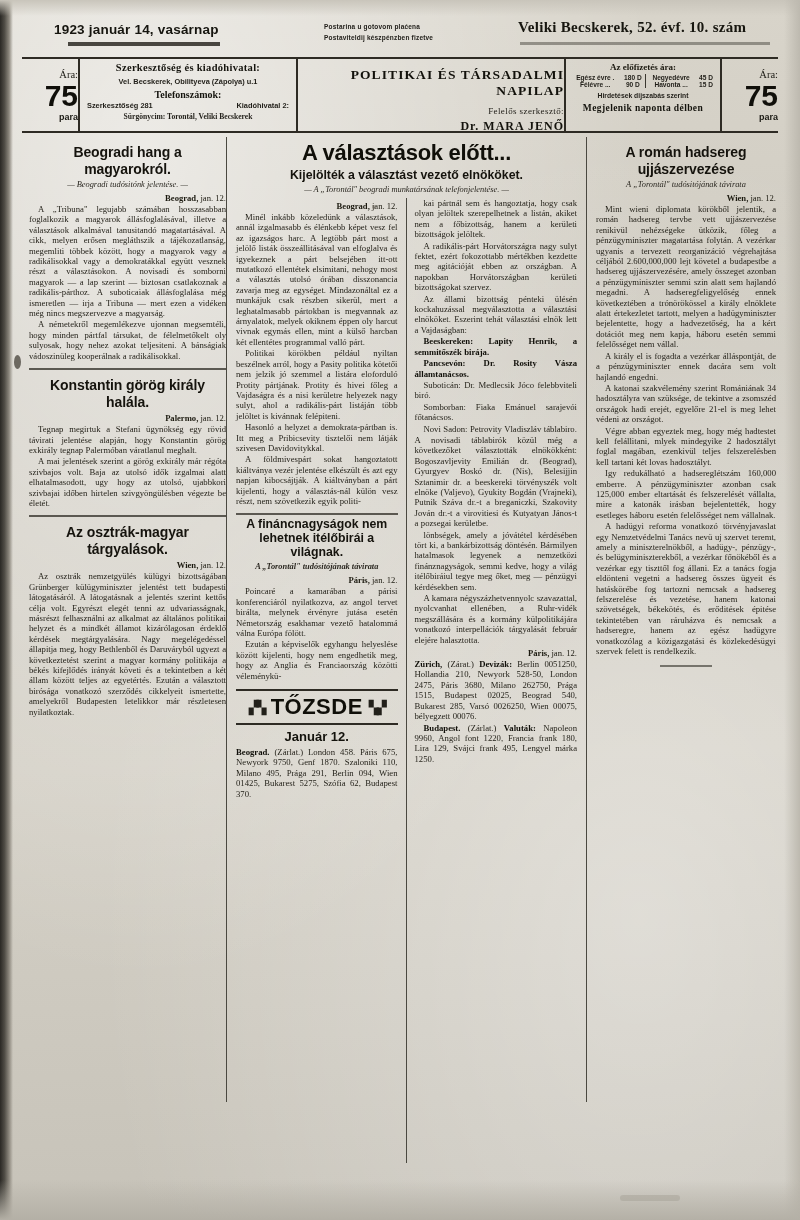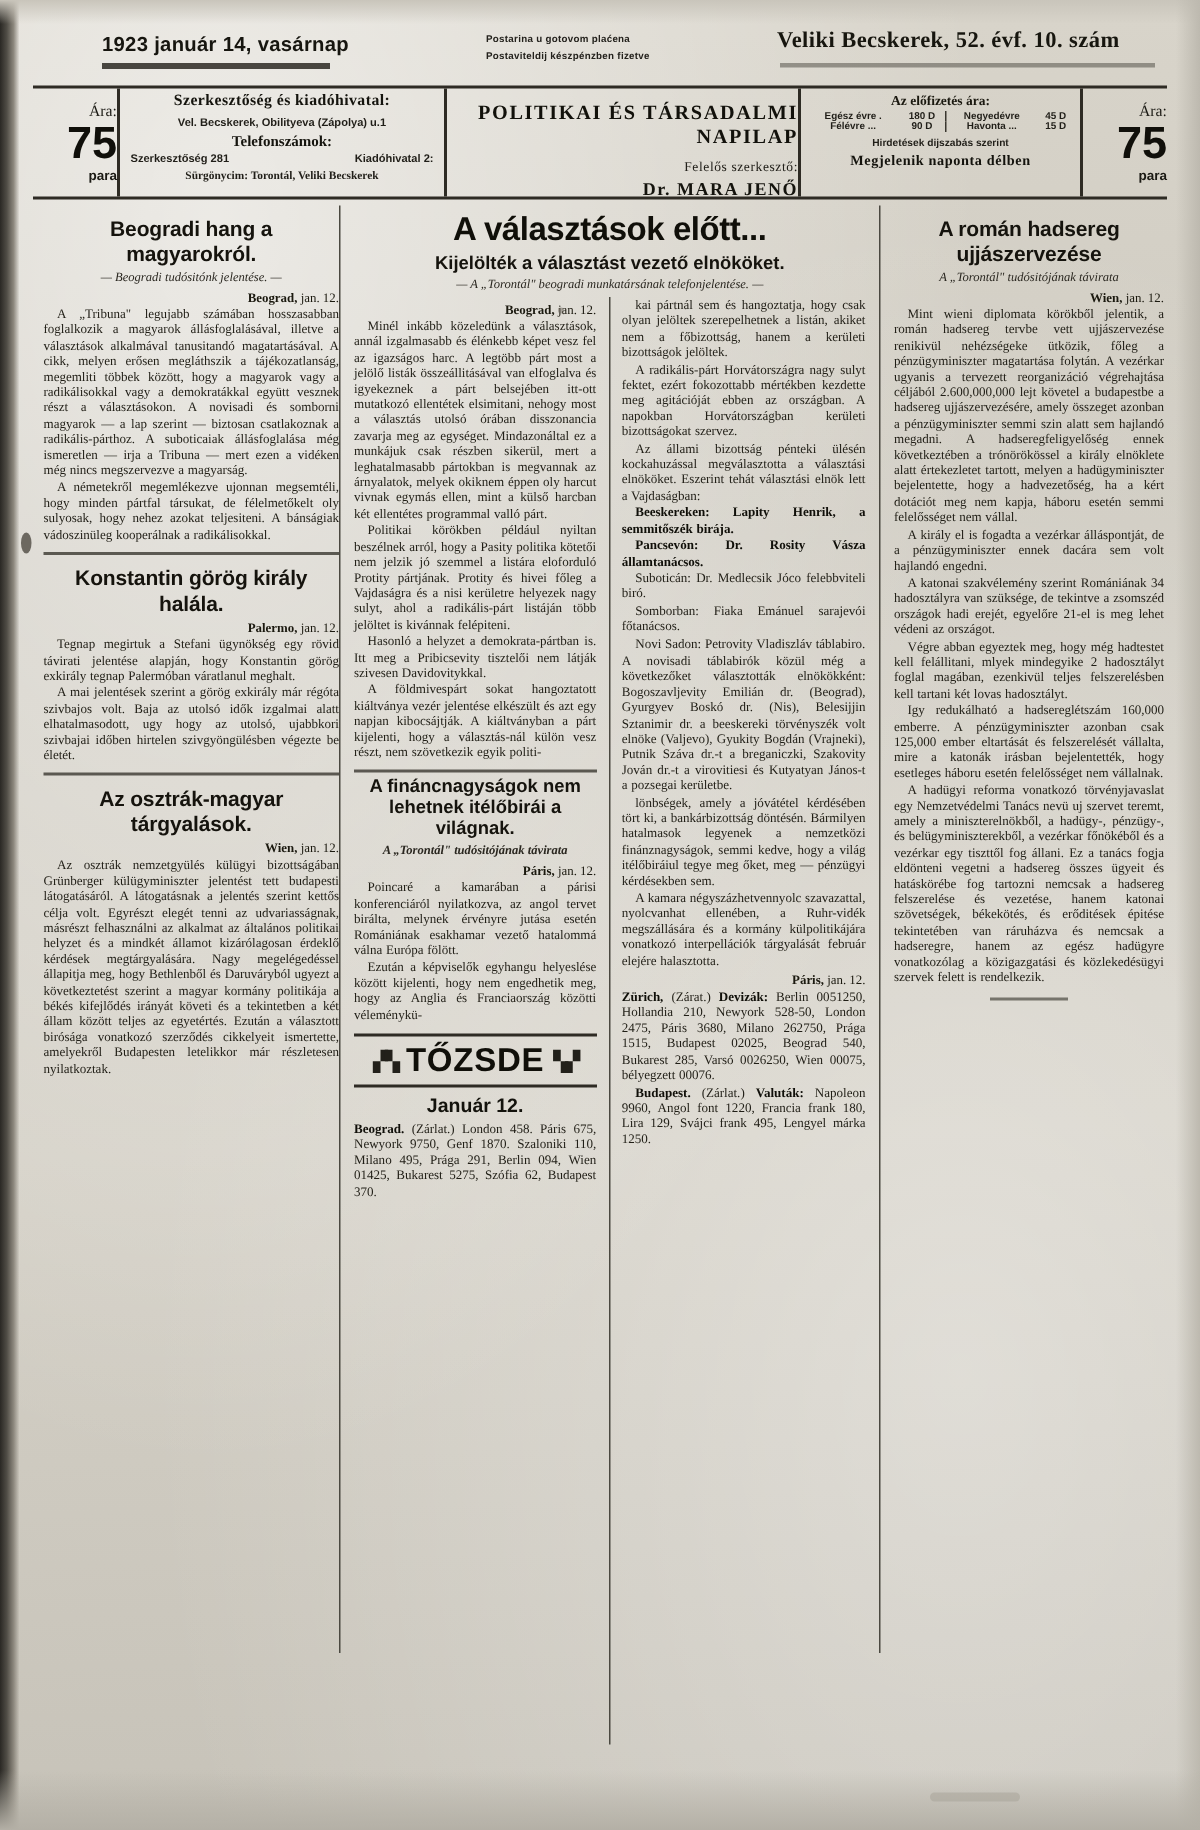--- a/index.html
+++ b/index.html
@@ -25,21 +25,21 @@
     background:linear-gradient(180deg,#c9c5bb 0%,rgba(201,197,187,0) 100%);}
   .edge-bottom{position:absolute;left:0;bottom:0;width:800px;height:40px;
     background:linear-gradient(0deg,#b4b0a6 0%,rgba(180,176,166,0) 100%);}
   .edge-right{position:absolute;right:0;top:0;width:16px;height:1220px;
     background:linear-gradient(270deg,#bdb9af 0%,rgba(189,185,175,0) 100%);}
 
   .sheet{position:absolute;left:22px;top:14px;width:756px;height:1192px;}
 
   
   .topline{position:relative;height:40px;}
-  .dateline{position:absolute;left:46px;top:8px;font-family:"Liberation Sans",sans-serif;
+  .dateline{position:absolute;left:32px;top:8px;font-family:"Liberation Sans",sans-serif;
     font-weight:bold;font-size:13.5px;color:#16150f;letter-spacing:.2px;}
   .dateline-rule{position:absolute;left:46px;top:28px;width:152px;height:4px;
     background:#2d2a24;opacity:.85;filter:blur(.4px);}
   .postage{position:absolute;left:302px;top:7px;font-family:"Liberation Sans",sans-serif;
     font-size:6.5px;font-weight:bold;color:#23211c;line-height:1.75;letter-spacing:.2px;}
   .issueline{position:absolute;left:496px;top:5px;font-family:"Liberation Serif",serif;
     font-weight:bold;font-size:15px;color:#17160f;letter-spacing:.3px;}
   .issue-rule{position:absolute;left:498px;top:28px;width:250px;height:3px;
     background:#57544c;opacity:.55;filter:blur(.5px);}
 
@@ -72,21 +72,21 @@
   .ed-cell .l1{font-family:"Liberation Serif",serif;font-weight:bold;font-size:10.5px;color:#15140e;letter-spacing:.3px;}
   .ed-cell .l2{font-family:"Liberation Sans",sans-serif;font-weight:bold;font-size:7.4px;color:#201e18;margin-top:4px;}
   .ed-cell .l3{font-family:"Liberation Serif",serif;font-weight:bold;font-size:10px;color:#15140e;margin-top:3px;}
   .ed-cell .l4{font-family:"Liberation Sans",sans-serif;font-weight:bold;font-size:7.4px;color:#201e18;
     display:flex;justify-content:space-between;padding:1px 3px 0;}
   .ed-cell .l5{font-family:"Liberation Serif",serif;font-weight:bold;font-size:7.6px;color:#201e18;margin-top:2px;}
   .mid-cell{flex:1;border-right:2px solid #2e2b24;text-align:right;padding-top:8px;box-sizing:border-box;}
   .mid-cell .mt{font-family:"Liberation Serif",serif;font-weight:bold;font-size:13.5px;letter-spacing:1.1px;color:#12110b;}
   .mid-cell .ms{font-family:"Liberation Serif",serif;font-size:9px;color:#22201a;margin-top:7px;letter-spacing:.4px;}
   .mid-cell .mn{font-family:"Liberation Serif",serif;font-weight:bold;font-size:12px;color:#14130d;margin-top:3px;letter-spacing:1px;}
-  .sub-cell{width:188px;border-right:2px solid #2e2b24;text-align:center;padding:3px 4px 0;box-sizing:border-box;}
+  .sub-cell{width:156px;border-right:2px solid #2e2b24;text-align:center;padding:3px 4px 0;box-sizing:border-box;}
   .sub-cell .st{font-family:"Liberation Serif",serif;font-size:9px;font-weight:bold;color:#1a180f;}
   .sub-cell table{width:100%;border-collapse:collapse;margin-top:2px;}
   .sub-cell td{font-family:"Liberation Sans",sans-serif;font-weight:bold;font-size:6.6px;color:#201e18;
     padding:0 1px;white-space:nowrap;}
   .sub-cell td.sep{border-left:1px solid #3a372f;}
   .sub-cell .sr{font-family:"Liberation Sans",sans-serif;font-weight:bold;font-size:6.8px;color:#201e18;margin-top:4px;}
   .sub-cell .sb{font-family:"Liberation Serif",serif;font-weight:bold;font-size:9.5px;color:#14130d;margin-top:4px;letter-spacing:.4px;}
 
   
   .cols{position:relative;margin-top:4px;height:965px;display:flex;}
@@ -255,21 +255,21 @@
             <p class="bd">A földmivespárt sokat hangoztatott kiáltványa vezér jelentése elkészült és azt egy napjan kibocsájtják. A kiáltványban a párt kijelenti, hogy a választás-nál külön vesz részt, nem szövetkezik egyik politi-</p>
 
             <div class="rulefull"></div>
 
             <h3 class="hl-sub">A fináncnagyságok nem lehetnek itélőbirái a világnak.</h3>
             <div class="kicker" style="font-weight:bold;">A „Torontál" tudósitójának távirata</div>
             <div class="dateplace">
               <b>Páris,</b>
               <span>jan. 12.</span>
             </div>
-            <p class="bd">Poincaré a kamarában a párisi konferenciáról nyilatkozva, az angol tervet birálta, melynek érvényre jutása esetén Romániának esakhamar vezető hatalommá válna Európa fölött.</p>
+            <p class="bd">Poincaré a kamarában a párisi konferenciáról nyilatkozva, az angol tervet birálta, melynek érvényre jutása esetén Németország esakhamar vezető hatalommá válna Európa fölött.</p>
             <p class="bd">Ezután a képviselők egyhangu helyeslése között kijelenti, hogy nem engedhetik meg, hogy az Anglia és Franciaország közötti véleménykü-</p>
 
             <div class="tozsde">
               <span class="orn">▞▚</span>
               <span class="tz">TŐZSDE</span>
               <span class="orn">▚▞</span>
             </div>
             <div class="tz-date">Január 12.</div>
             <p class="bd" style="text-indent:0;">
               <b>Beograd.</b>

